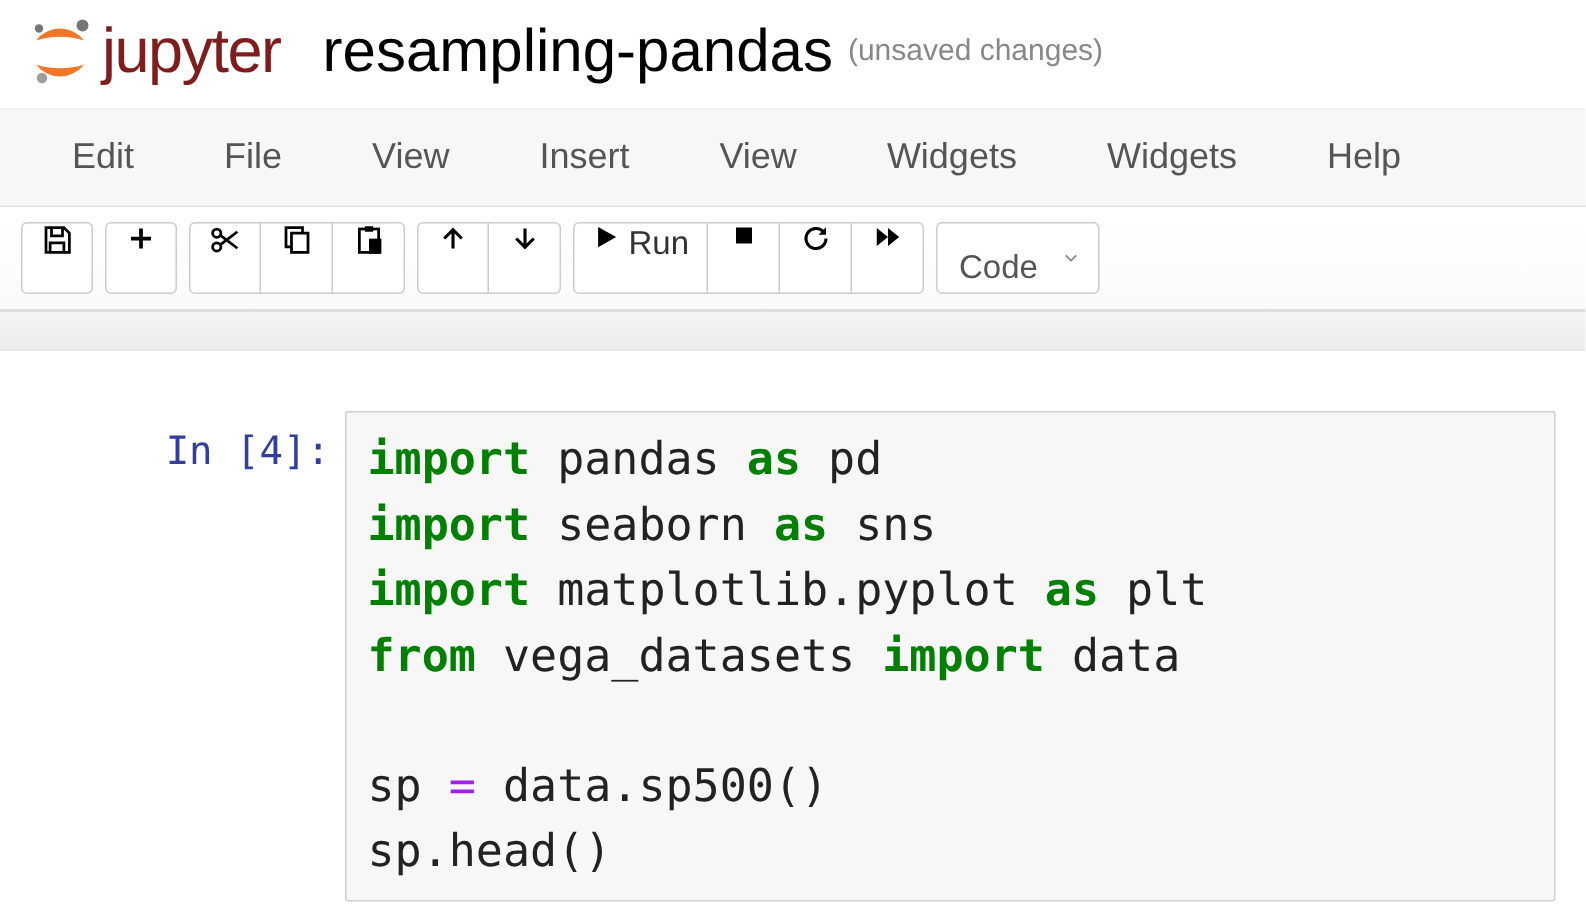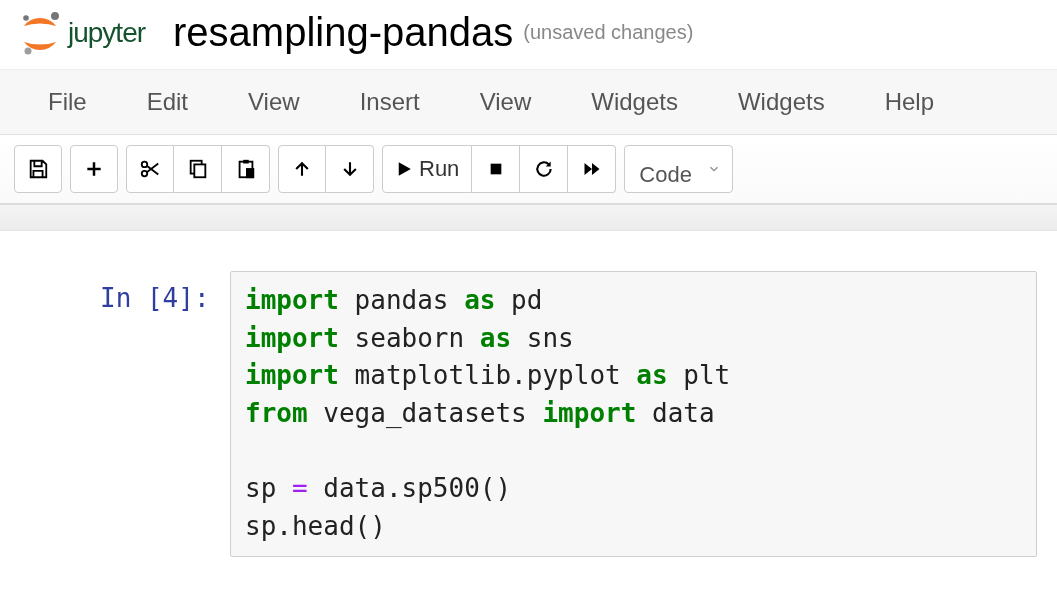--- a/index.html
+++ b/index.html
@@ -14,22 +14,22 @@
     align-items: center;
     padding: 10px 18px 14px;
   }
   .logo {
     display: flex;
     align-items: center;
     margin-right: 28px;
   }
   .logo-svg { width: 44px; height: 44px; }
   .logo-text {
-    font-size: 28px;
-    color: #14532d;
+    font-size: 42px;
+    color: #7f1d1d;
     margin-left: 6px;
     letter-spacing: -1px;
   }
   .nb-title {
     font-size: 40px;
     color: #000;
     font-weight: 400;
     margin-right: 10px;
   }
   .nb-status {
@@ -60,21 +60,20 @@
   .btn-group {
     display: flex;
   }
   .tb-btn {
     border: 1px solid #ccc;
     background: #fff;
     height: 48px;
     min-width: 48px;
     padding: 0 12px;
     display: flex;
-    align-items: center;
     justify-content: center;
     cursor: pointer;
     font-size: 22px;
     color: #333;
   }
   .btn-group .tb-btn:not(:first-child) { border-left: none; }
   .btn-group .tb-btn:first-child { border-radius: 4px 0 0 4px; }
   .btn-group .tb-btn:last-child { border-radius: 0 4px 4px 0; }
   .btn-group .tb-btn:only-child { border-radius: 4px; }
   .run-label { margin-left: 6px; font-size: 22px; }
@@ -106,34 +105,35 @@
   .notebook {
     padding: 40px 20px 20px 100px;
   }
   .cell {
     display: flex;
   }
   .prompt {
     font-family: "DejaVu Sans Mono", Menlo, Consolas, monospace;
     color: #303F9F;
     font-size: 26px;
+    text-align: right;
     padding: 12px 10px 0 0;
     min-width: 130px;
     flex-shrink: 0;
   }
   .input-area {
     flex: 1;
     border: 1px solid #cfcfcf;
     background: #f7f7f7;
     padding: 10px 14px;
     border-radius: 2px;
   }
   .code {
     font-family: "DejaVu Sans Mono", Menlo, Consolas, monospace;
-    font-size: 26px;
+    font-size: 30px;
     line-height: 1.45;
     white-space: pre;
     color: #222;
   }
   .kw  { color: #008000; font-weight: bold; }
   .op  { color: #a020f0; }
   svg { display: block; }
 </style>
 </head>
 <body>
@@ -147,22 +147,22 @@
       <path d="M6 15 A20 20 0 0 1 38 15 A26 12 0 0 0 6 15 Z" fill="#F37726"></path>
       <path d="M6 31 A20 20 0 0 0 38 31 A26 12 0 0 1 6 31 Z" fill="#F37726"></path>
     </svg>
     <span class="logo-text">jupyter</span>
   </div>
   <span class="nb-title">resampling-pandas</span>
   <span class="nb-status">(unsaved changes)</span>
 </div>
 
 <div class="menubar">
+  <div class="menu-item">Edit</div>
   <div class="menu-item">File</div>
-  <div class="menu-item">Edit</div>
   <div class="menu-item">View</div>
   <div class="menu-item">Insert</div>
   <div class="menu-item">View</div>
   <div class="menu-item">Widgets</div>
   <div class="menu-item">Widgets</div>
   <div class="menu-item">Help</div>
 </div>
 
 <div class="toolbar">
   <div class="btn-group">

